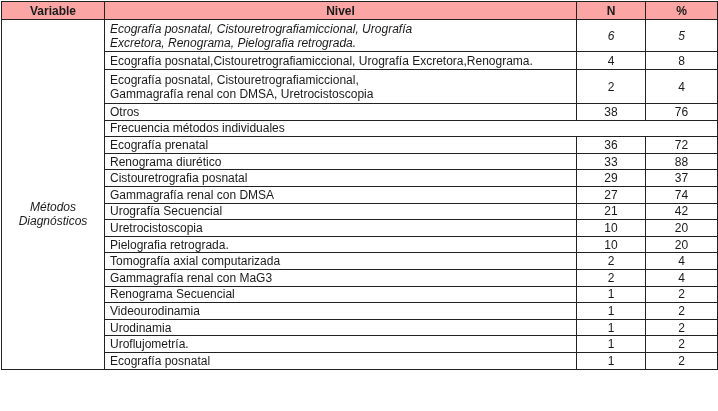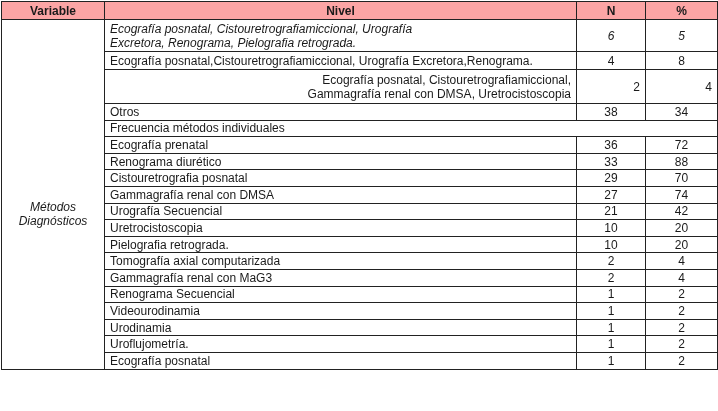--- a/index.html
+++ b/index.html
@@ -4,21 +4,21 @@
 <style>
   html, body { margin: 0; padding: 0; background: #ffffff; }
   body { width: 718px; height: 411px; overflow: hidden; font-family: "Liberation Sans", sans-serif; font-size: 12px; color: #1a1a1a; }
   table { border-collapse: collapse; position: absolute; left: 1px; top: 1px; width: 716px; table-layout: fixed; }
   td, th { border: 1px solid #222; padding: 0 5px; line-height: 14px; vertical-align: middle; }
   th { font-weight: bold; height: 17px; background: #fca5a5; }
   td.num { text-align: center; }
   td.var { text-align: center; vertical-align: middle; padding-top: 40px; }
   tr.r1 td { height: 31px; font-style: italic; }
   tr.r1b td { height: 17px; margin-left: 25px; }
-  tr.r3 td { height: 33px; text-align: right; }
+  tr.r3 td { height: 33px; }
   tr.rs td { height: 15.6px; }
 </style>
 </head>
 <body>
 
 <table>
   <colgroup>
     <col style="width:103px">
     <col style="width:472px">
     <col style="width:69px">
@@ -54,39 +54,39 @@
       <td>
         <span>Ecografía posnatal, Cistouretrografiamiccional,</span><br>
         <span>Gammagrafía renal con DMSA, Uretrocistoscopia</span>
       </td>
       <td class="num">2</td>
       <td class="num">4</td>
     </tr>
     <tr class="rs">
       <td>Otros</td>
       <td class="num">38</td>
-      <td class="num">34</td>
+      <td class="num">76</td>
     </tr>
     <tr class="rs">
       <td colspan="3">Frecuencia métodos individuales</td>
     </tr>
     <tr class="rs">
       <td>Ecografía prenatal</td>
       <td class="num">36</td>
       <td class="num">72</td>
     </tr>
     <tr class="rs">
       <td>Renograma diurético</td>
       <td class="num">33</td>
       <td class="num">88</td>
     </tr>
     <tr class="rs">
       <td>Cistouretrografia posnatal</td>
       <td class="num">29</td>
-      <td class="num">70</td>
+      <td class="num">37</td>
     </tr>
     <tr class="rs">
       <td>Gammagrafía renal con DMSA</td>
       <td class="num">27</td>
       <td class="num">74</td>
     </tr>
     <tr class="rs">
       <td>Urografía Secuencial</td>
       <td class="num">21</td>
       <td class="num">42</td>

